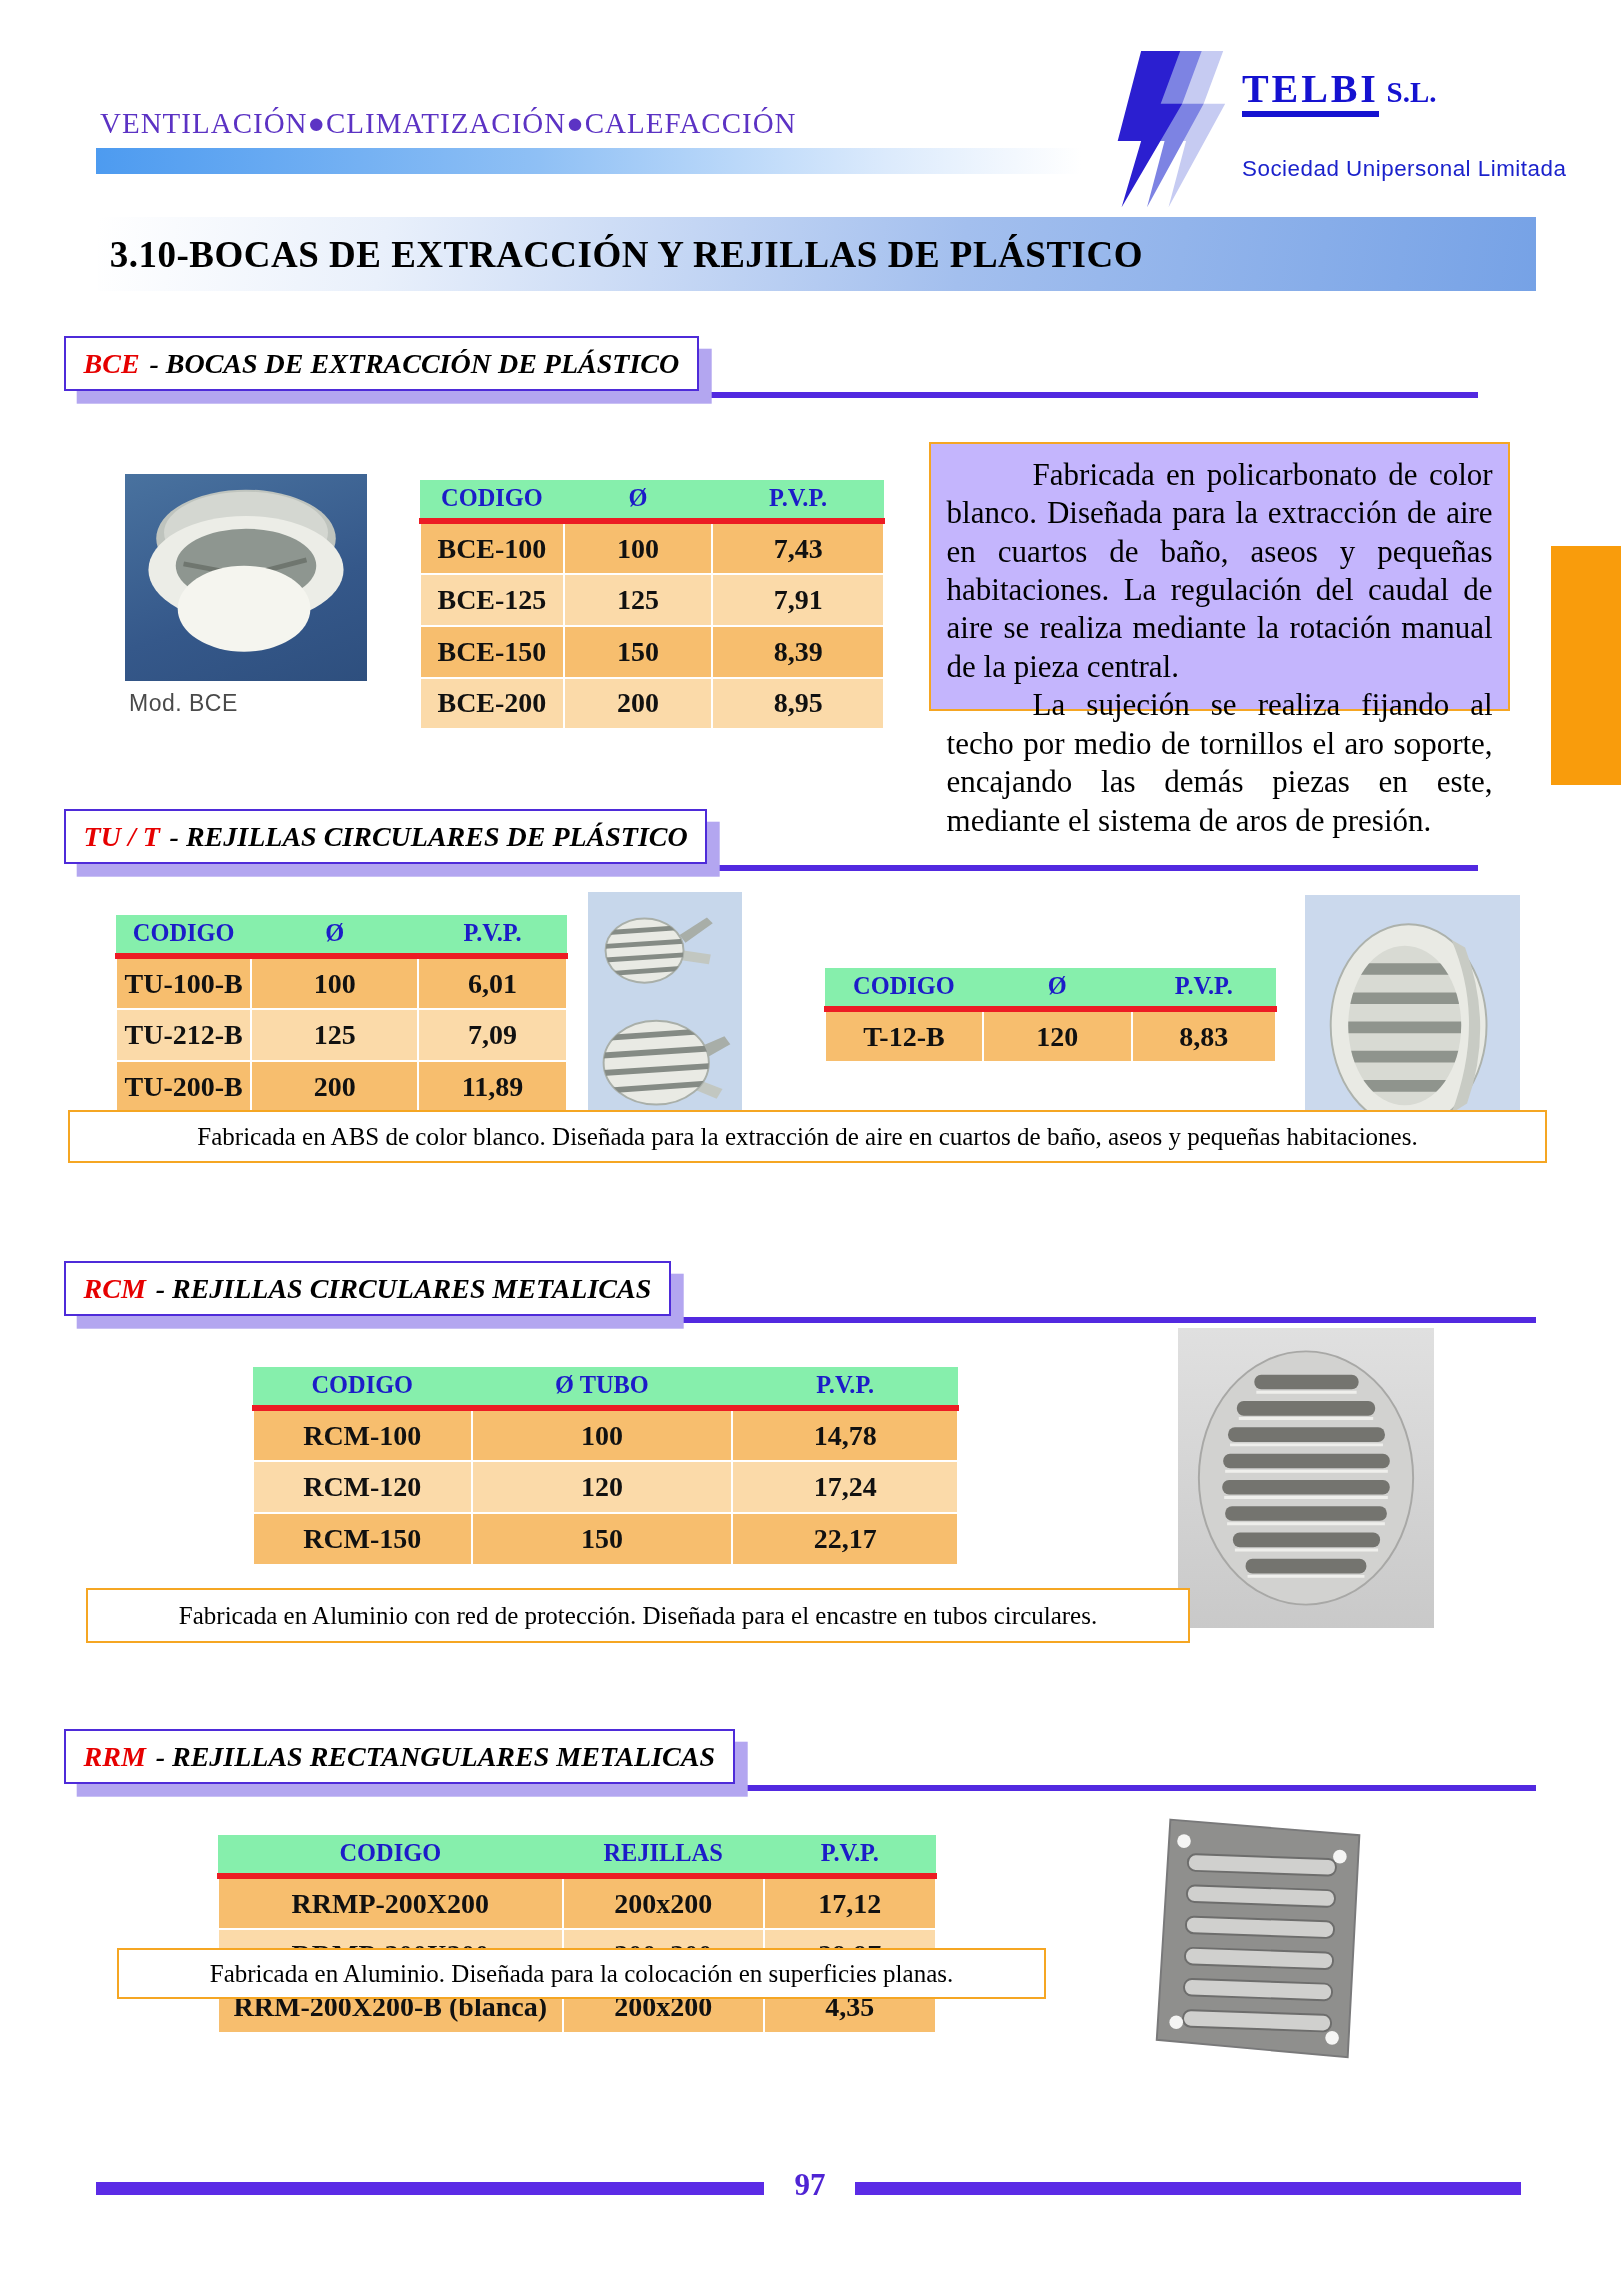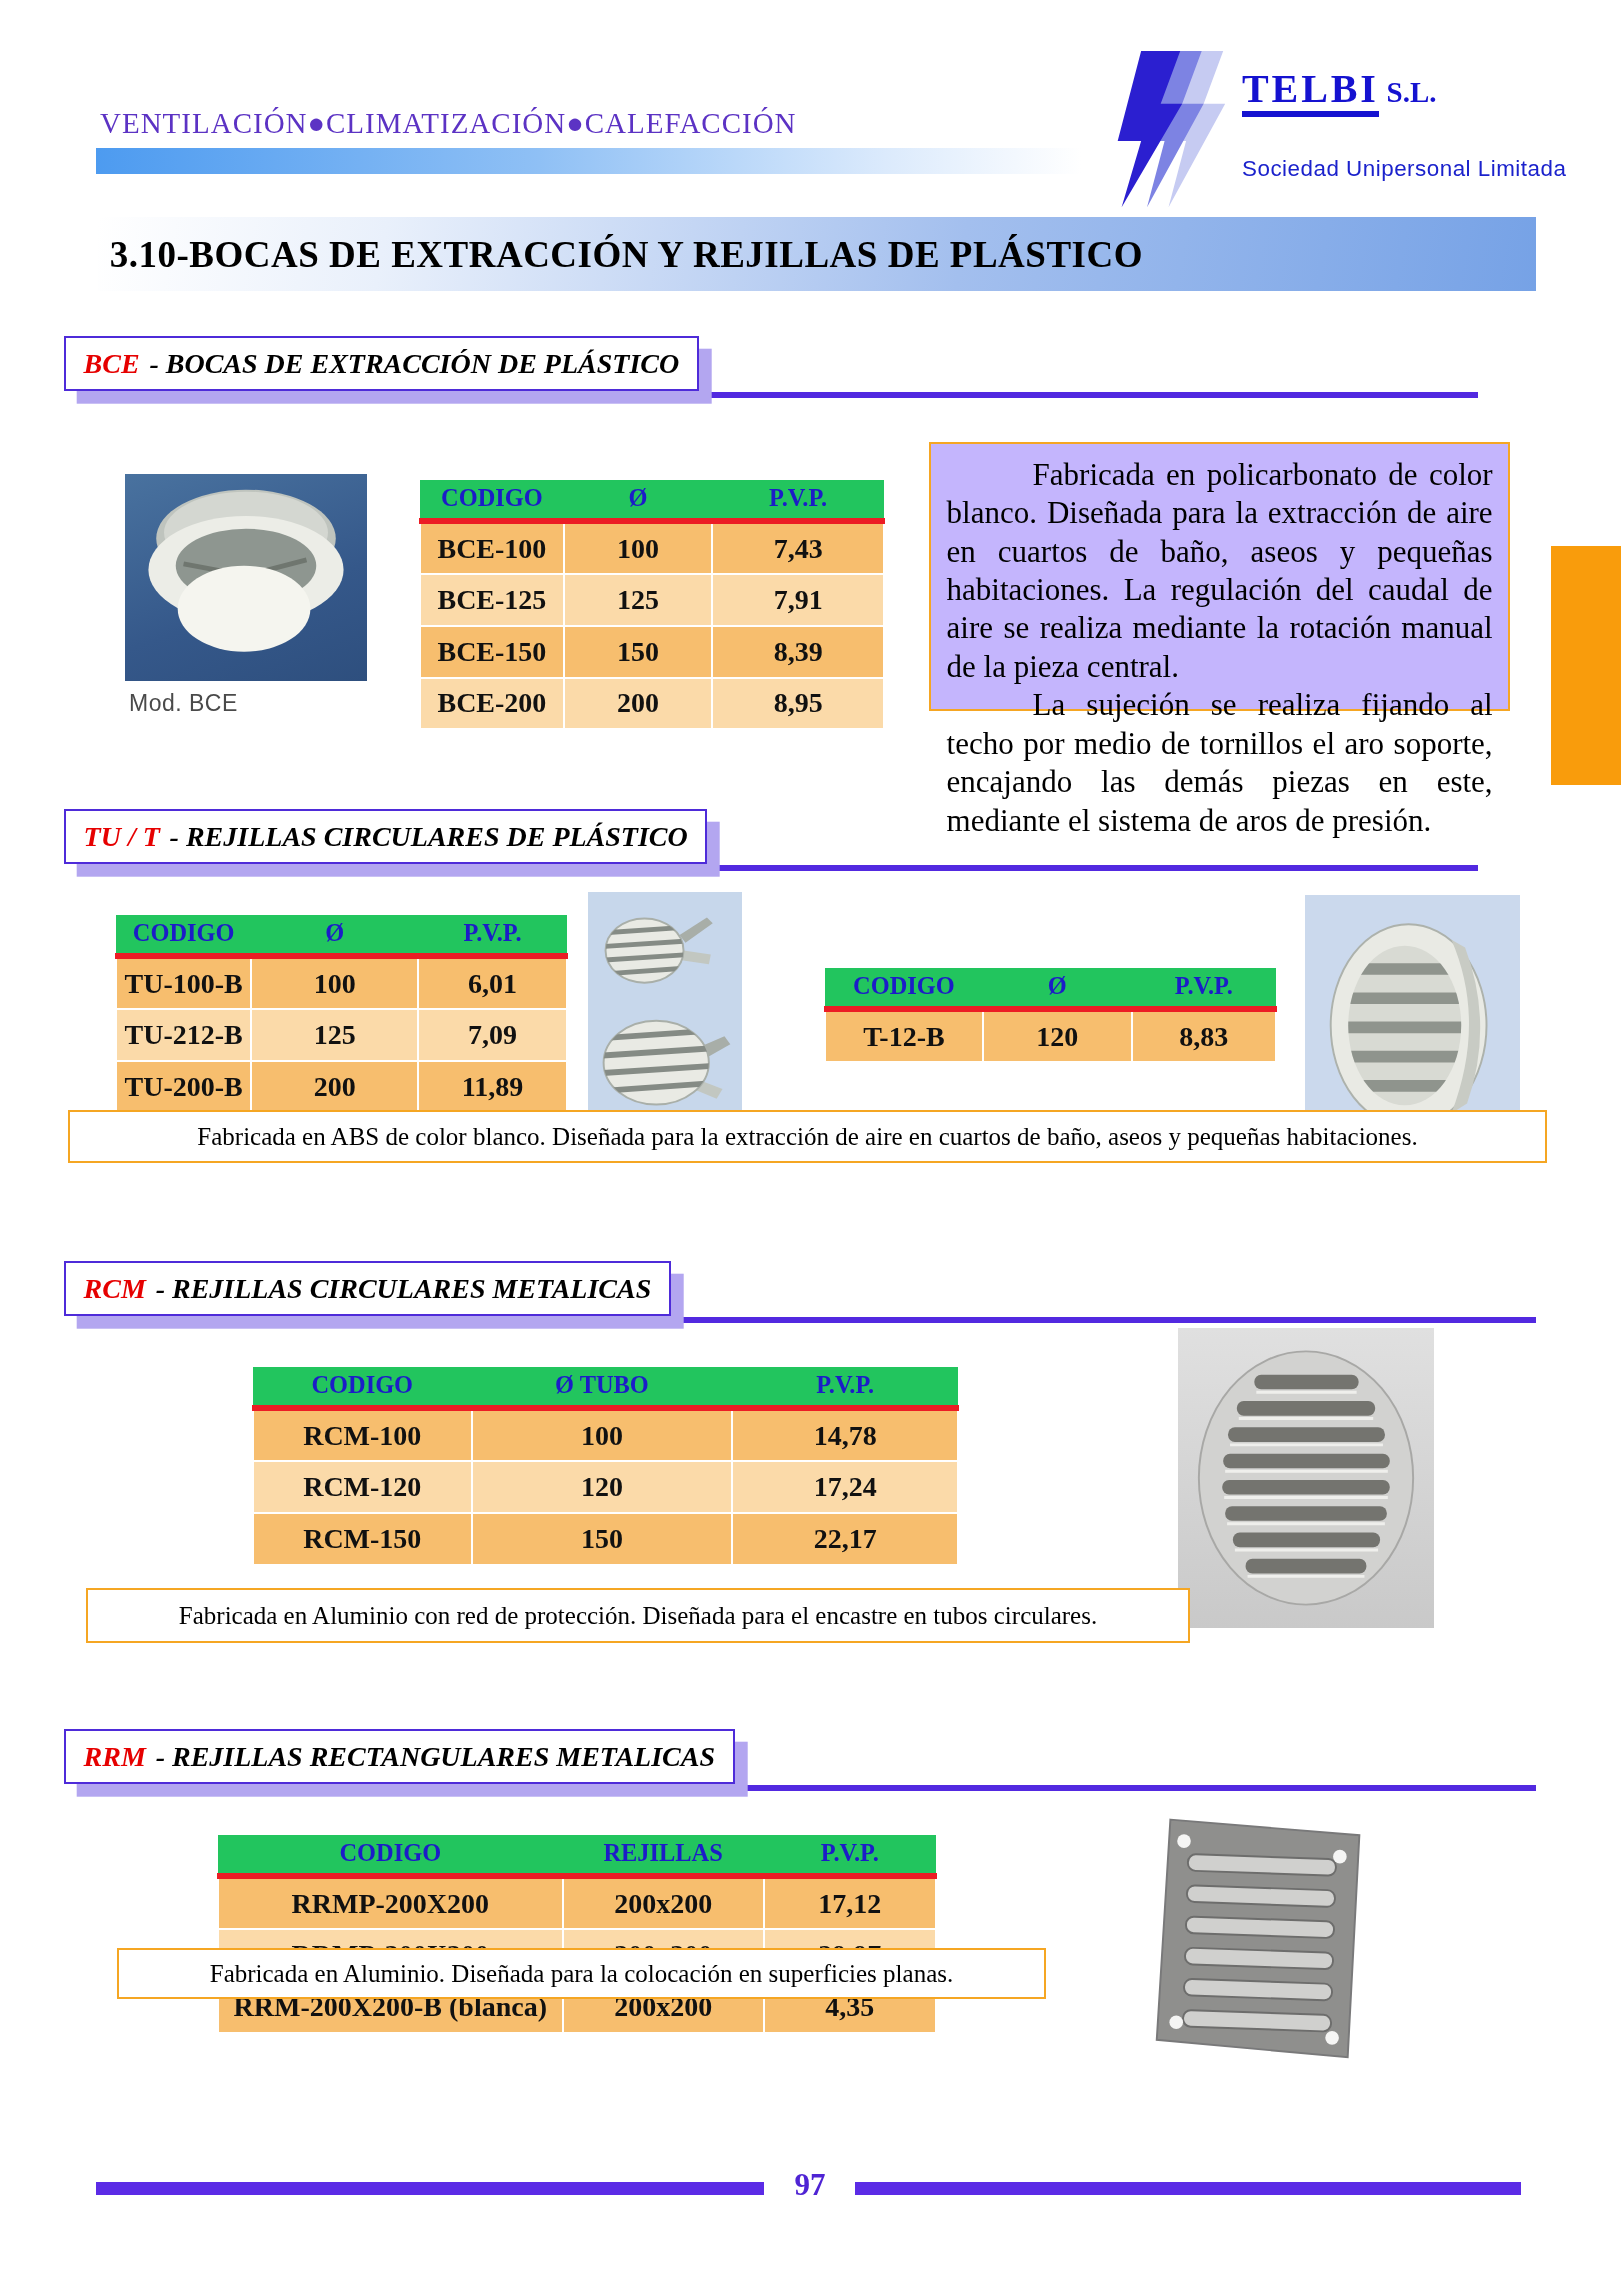--- a/index.html
+++ b/index.html
@@ -46,21 +46,21 @@
     padding:0 17.6px; white-space:nowrap;
     font-style:italic; font-weight:700; font-size:28px; height:51px;
   }
   .sec-code { color:#e60000; margin-right:9.8px; }
   .sec-rule { flex:1; height:5.9px; background:#5229e0; margin-top:auto; margin-left:-3.9px; }
 
   
   table.ptable { position:absolute; border-collapse:collapse; text-align:center; table-layout:fixed; }
   table.ptable th {
     font-weight:700; font-size:24.4px; color:#1c1cc8; padding:3.9px 2px 5.9px 2px;
-    border-bottom:6.8px solid #ec1c24; background:#22c55e;
+    border-bottom:6.8px solid #ec1c24; background:#86efac;
   }
   table.ptable td {
     font-weight:700; font-size:28px; color:#111; padding:8.8px 3.9px;
     border:2.9px solid #ffffff;
   }
   table.ptable tbody tr:nth-child(odd) td  { background:#f7be6e; }
   table.ptable tbody tr:nth-child(even) td { background:#fbdaa9; }
 
   
   .note {

